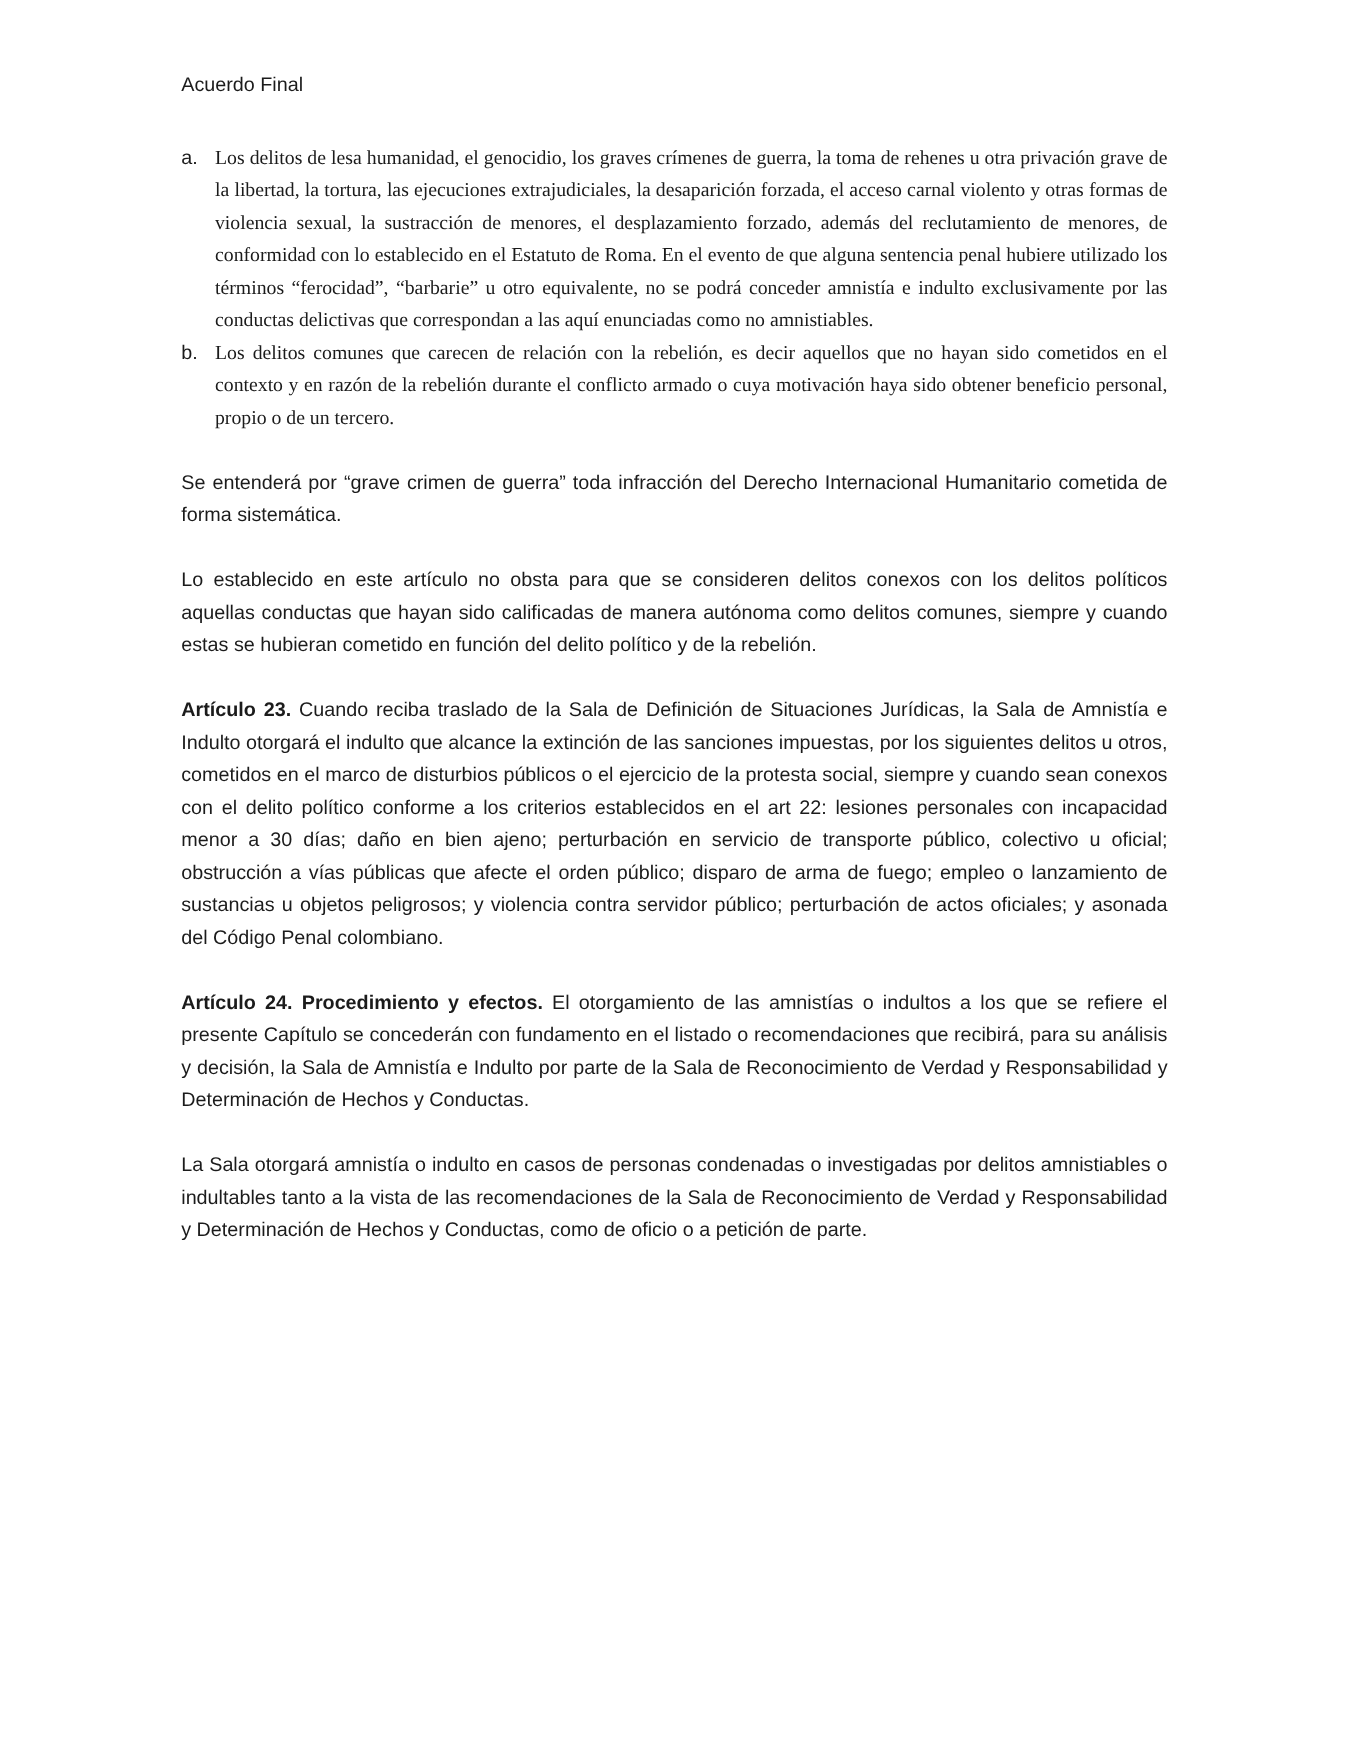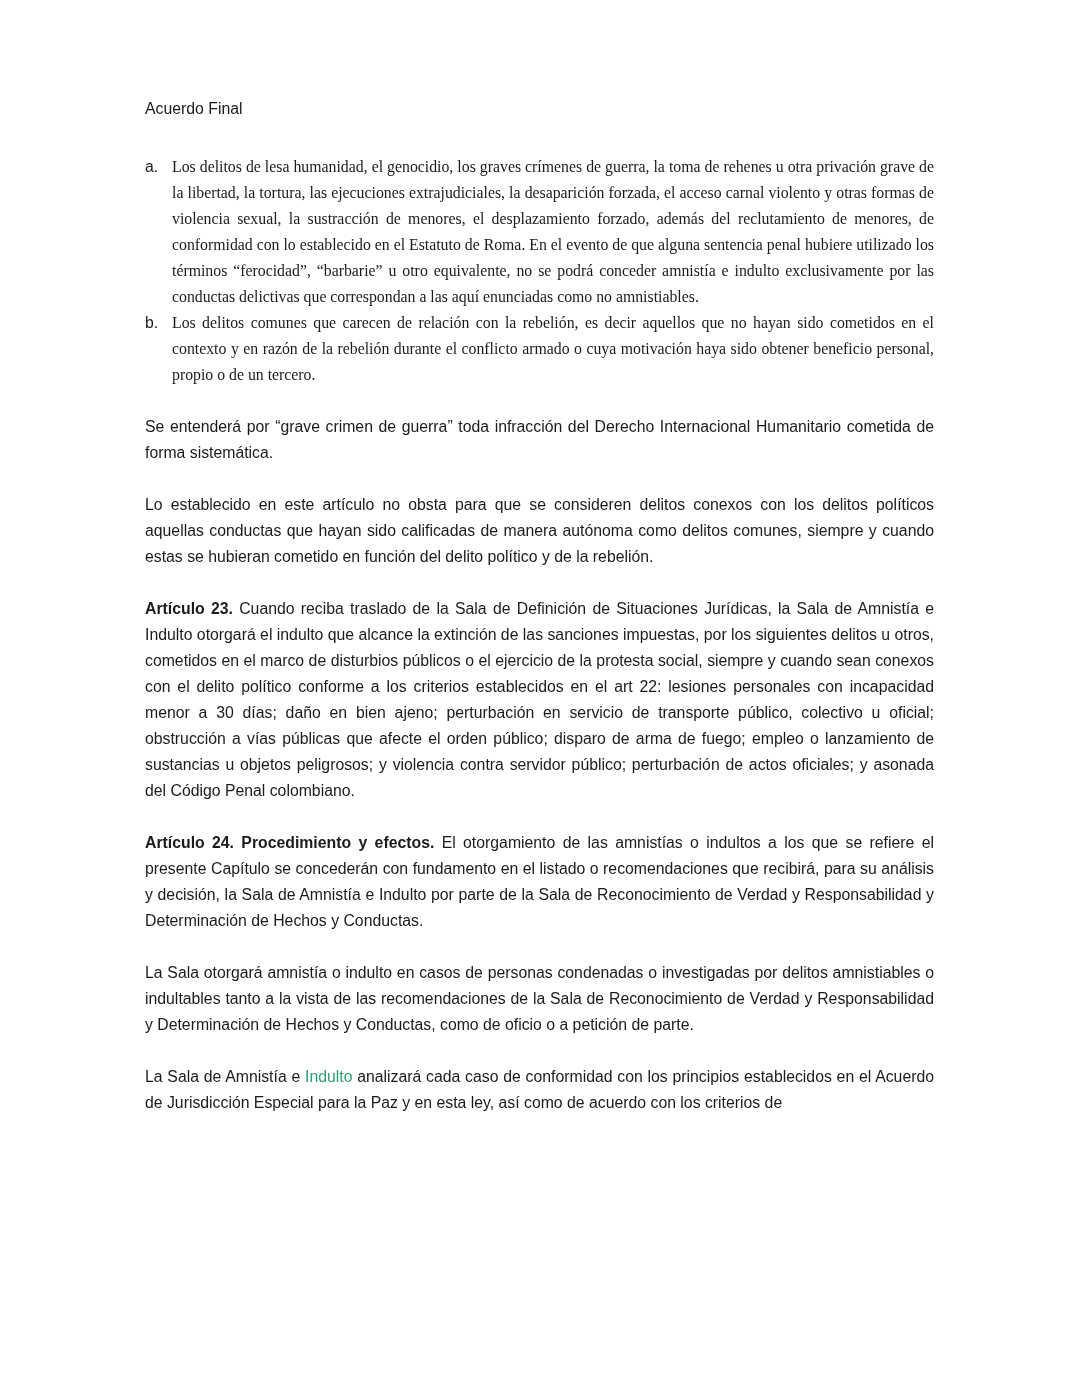--- a/index.html
+++ b/index.html
@@ -11,21 +11,20 @@
     position: relative;
     width: 1080px;
     height: 1096px;
     box-sizing: border-box;
     background: #ffffff;
     padding: 56px 146px 0 145px;
     font-family: "Liberation Sans", "DejaVu Sans", sans-serif;
     font-size: 15.8px;
     line-height: 26px;
     color: #1b1b1b;
-    margin-top: 40px;
   }
   .header {
     margin-bottom: 33px;
   }
   .header div {
     line-height: 25px;
   }
   p.para {
     margin: 0 0 26px 0;
     text-align: justify;
@@ -85,19 +84,18 @@
   <p class="para">Se entenderá por “grave crimen de guerra” toda infracción del Derecho Internacional Humanitario cometida de forma sistemática.</p>
 
   <p class="para">Lo establecido en este artículo no obsta para que se consideren delitos conexos con los delitos políticos aquellas conductas que hayan sido calificadas de manera autónoma como delitos comunes, siempre y cuando estas se hubieran cometido en función del delito político y de la rebelión.</p>
 
   <p class="para"><span class="lead">Artículo 23.</span><span> Cuando reciba traslado de la Sala de Definición de Situaciones Jurídicas, la Sala de Amnistía e Indulto otorgará  el indulto que alcance la extinción de las sanciones impuestas, por los siguientes delitos u otros, cometidos en el marco de disturbios públicos o el ejercicio de la protesta social, siempre y cuando sean conexos con el delito político conforme a los criterios establecidos en el art 22: lesiones personales con incapacidad menor a 30 días; daño en bien ajeno; perturbación en servicio de transporte público, colectivo u oficial; obstrucción a vías públicas que afecte el orden público; disparo de arma de fuego; empleo o lanzamiento de sustancias u objetos peligrosos; y violencia contra servidor público; perturbación de actos oficiales; y asonada del Código Penal colombiano.</span></p>
 
   <p class="para"><span class="lead">Artículo 24. Procedimiento y efectos.</span><span> El otorgamiento de las amnistías o indultos a los que se refiere el presente Capítulo se concederán con fundamento en el listado o recomendaciones que recibirá, para su análisis y decisión, la Sala de Amnistía e Indulto por parte de la Sala de Reconocimiento de Verdad y Responsabilidad y Determinación de Hechos y Conductas.</span></p>
 
   <p class="para">La Sala otorgará amnistía o indulto en casos de personas condenadas o investigadas por delitos amnistiables o indultables tanto a la vista de las recomendaciones de la Sala de Reconocimiento de Verdad y Responsabilidad y Determinación de Hechos y Conductas, como de oficio o a petición de parte.</p>
 
-  <p class="para"><span>La Sala de Amnistía e </span><span class="highlight">Indulto</span><span> analizará cada caso de conformidad con los principios establecidos en el Acuerdo de Jurisdicción Especial para la Paz y en esta ley, así como de acuerdo con los criterios de</span></p>
 
   <div class="footer">
     <span>Página 295 de 310</span>
   </div>
 
 </div>
 
 </body></html>

